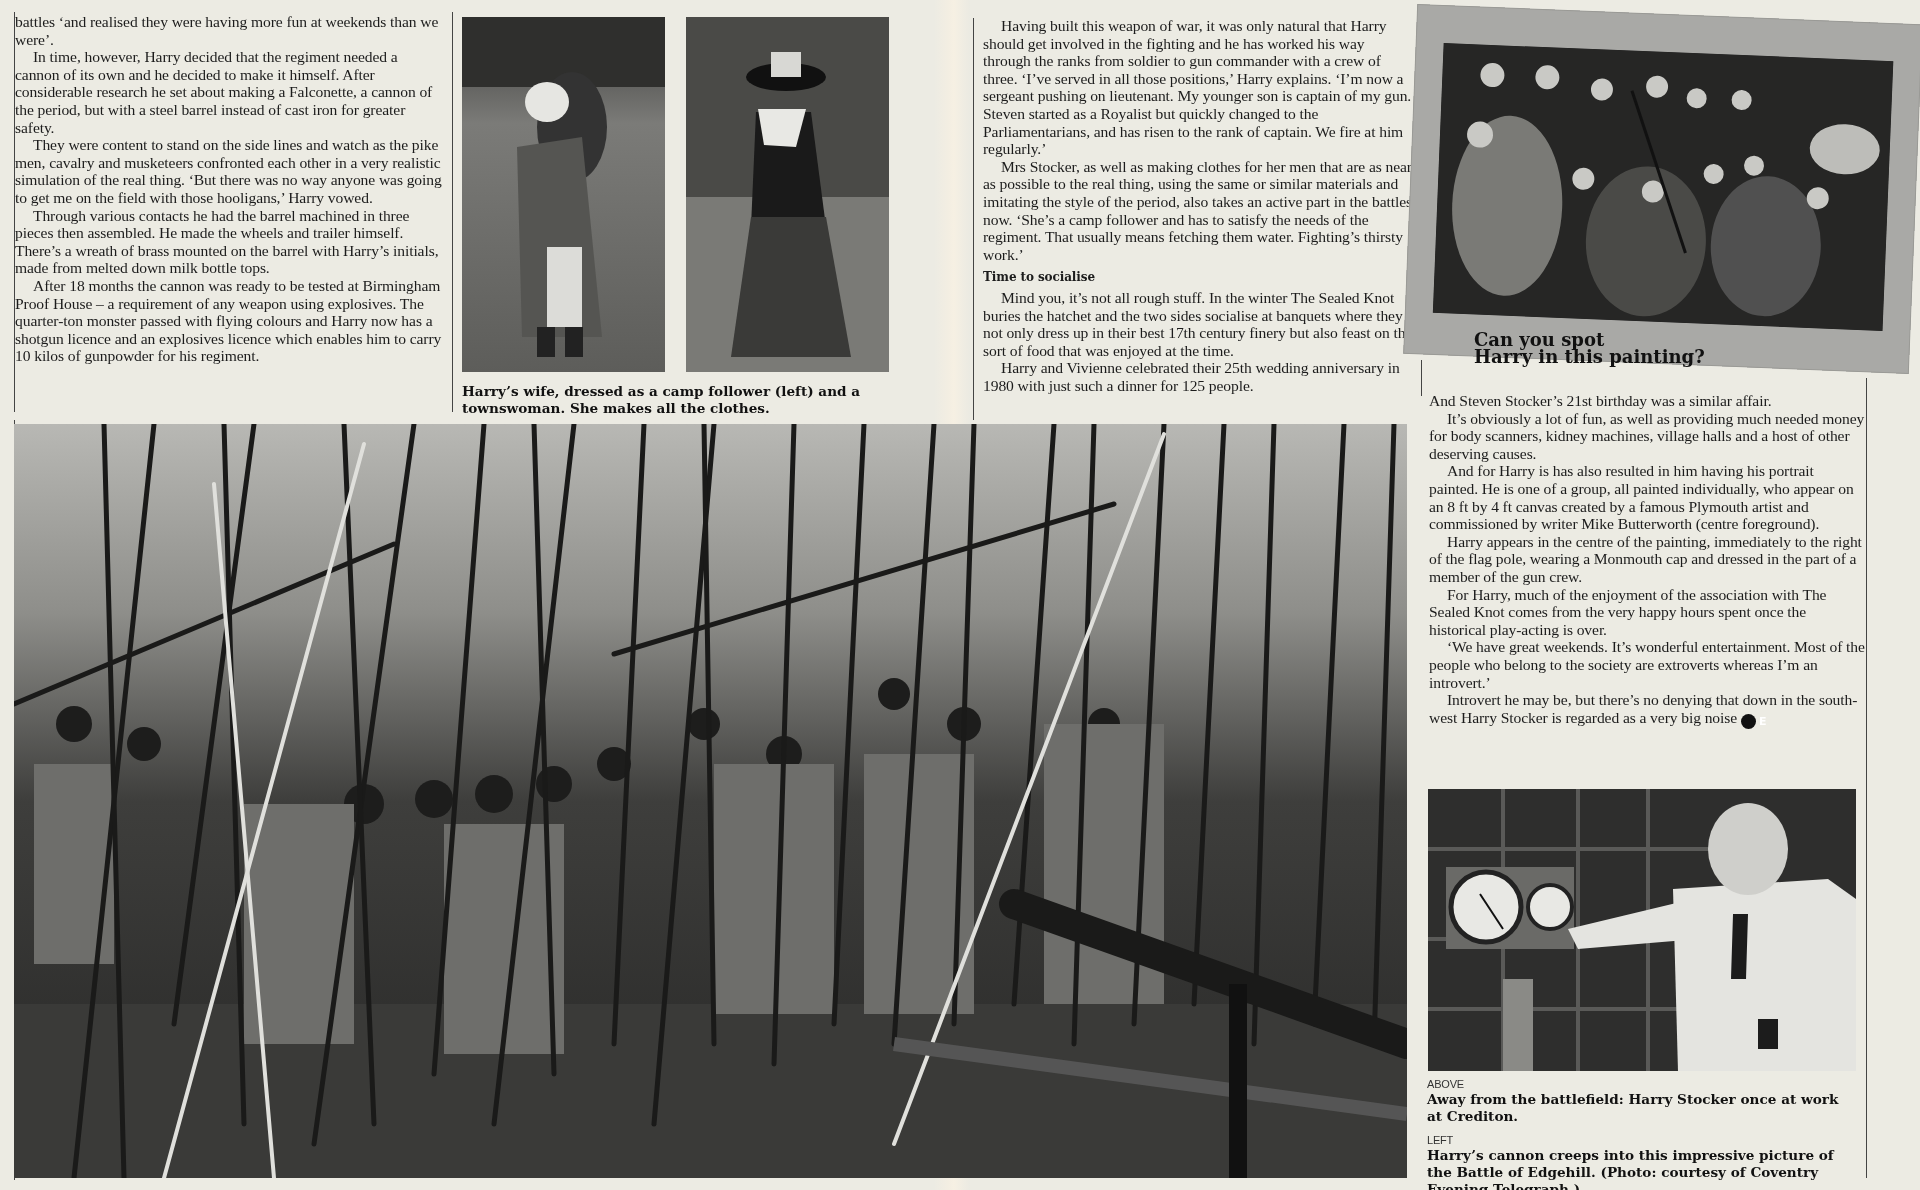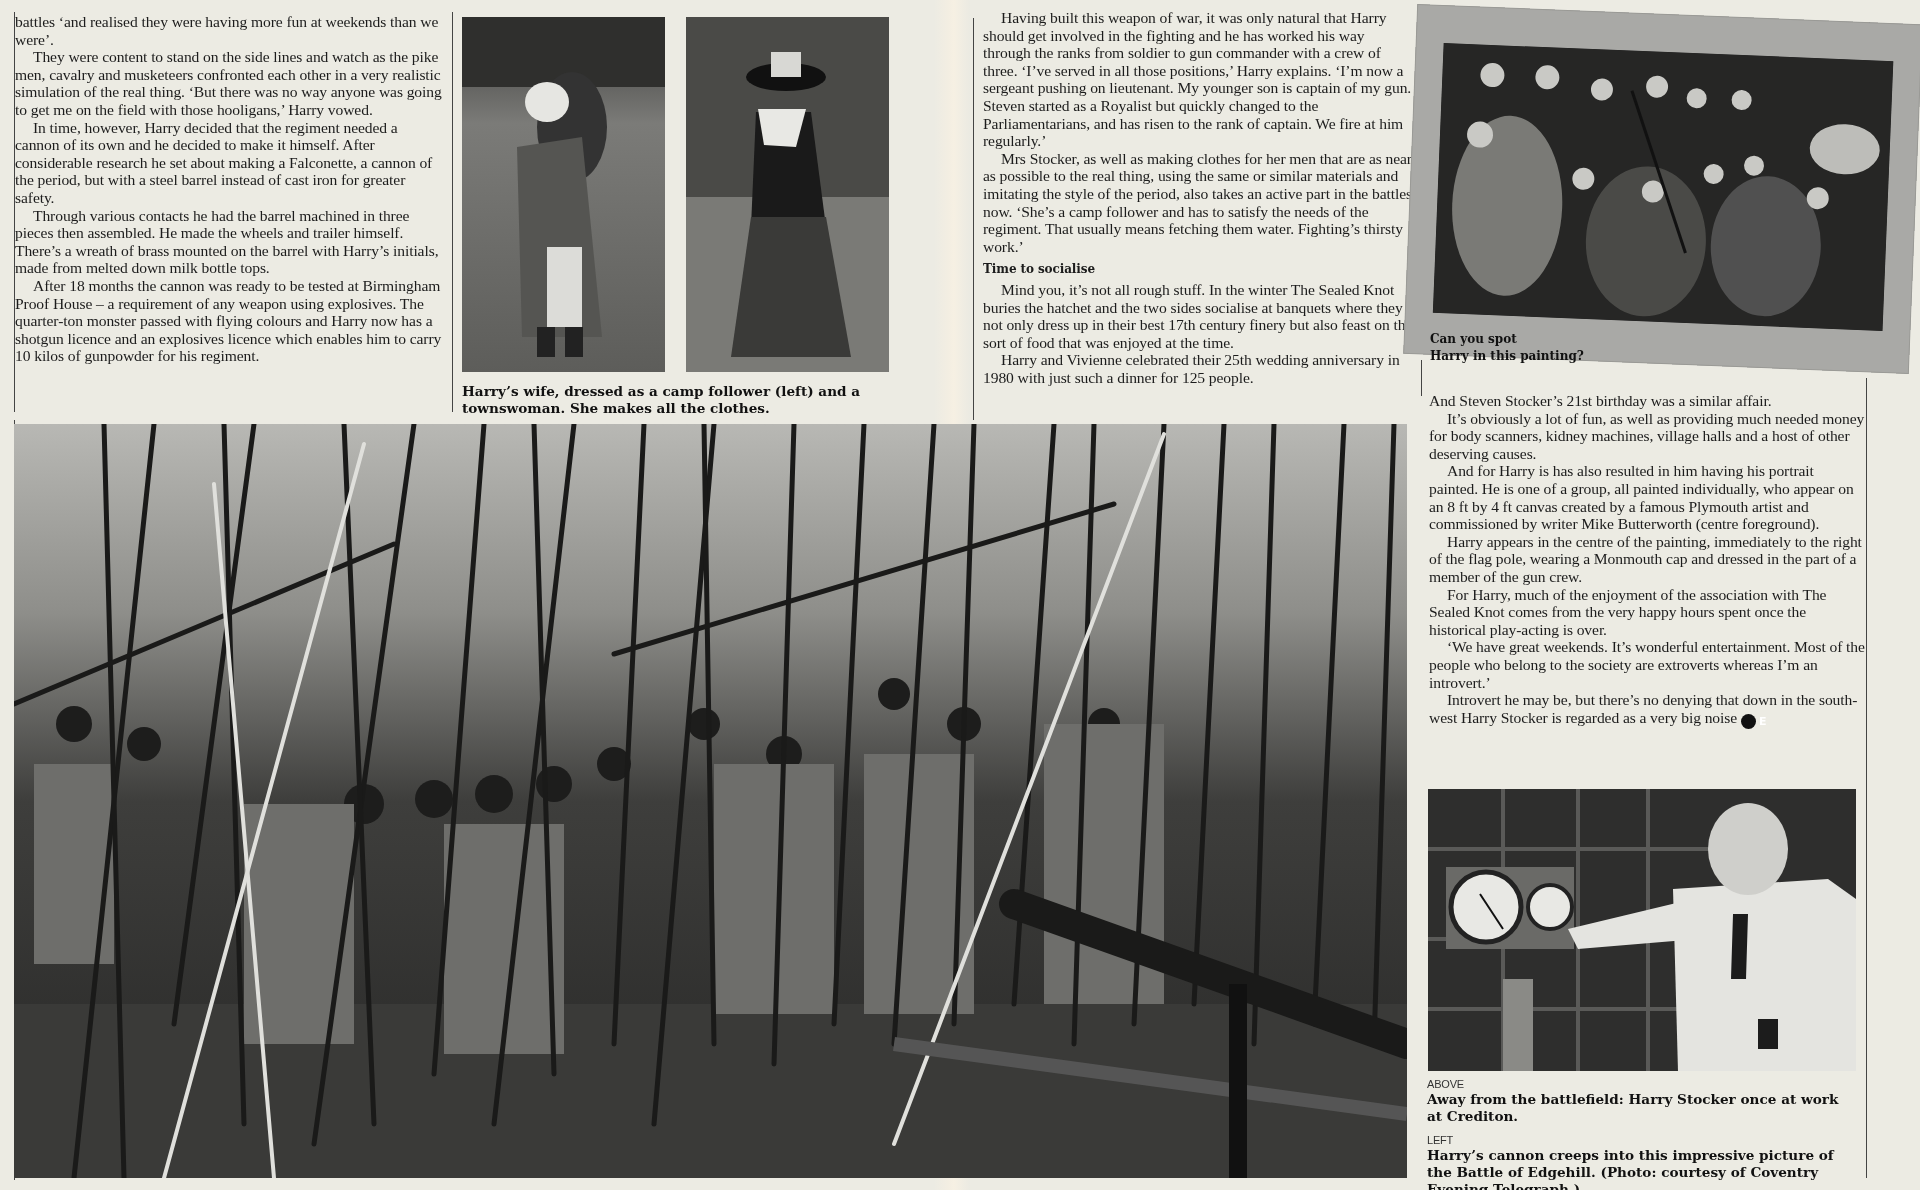--- a/index.html
+++ b/index.html
@@ -53,22 +53,22 @@
 <div class="rule" style="left:14px;top:12px;height:400px;"></div>
 <div class="rule" style="left:452px;top:12px;height:400px;"></div>
 <div class="rule" style="left:14px;top:420px;height:760px;"></div>
 <div class="rule" style="left:973px;top:18px;height:402px;"></div>
 <div class="rule" style="left:1869px;top:22px;height:40px;"></div>
 <div class="rule" style="left:1421px;top:360px;height:36px;"></div>
 <div class="rule" style="left:1866px;top:378px;height:800px;"></div>
 
 <div class="col" style="left:15px;top:13px;width:430px;">
   <p class="noindent">battles ‘and realised they were having more fun at weekends than we were’.</p>
+  <p>In time, however, Harry decided that the regiment needed a cannon of its own and he decided to make it himself. After considerable research he set about making a Falconette, a cannon of the period, but with a steel barrel instead of cast iron for greater safety.</p>
   <p>They were content to stand on the side lines and watch as the pike men, cavalry and musketeers confronted each other in a very realistic simulation of the real thing. ‘But there was no way anyone was going to get me on the field with those hooligans,’ Harry vowed.</p>
-  <p>In time, however, Harry decided that the regiment needed a cannon of its own and he decided to make it himself. After considerable research he set about making a Falconette, a cannon of the period, but with a steel barrel instead of cast iron for greater safety.</p>
   <p>Through various contacts he had the barrel machined in three pieces then assembled. He made the wheels and trailer himself. There’s a wreath of brass mounted on the barrel with Harry’s initials, made from melted down milk bottle tops.</p>
   <p>After 18 months the cannon was ready to be tested at Birmingham Proof House – a requirement of any weapon using explosives. The quarter-ton monster passed with flying colours and Harry now has a shotgun licence and an explosives licence which enables him to carry 10 kilos of gunpowder for his regiment.</p>
 </div>
 
 <div class="photo" style="left:462px;top:17px;width:203px;height:355px;">
   <svg viewBox="0 0 203 355" preserveAspectRatio="none">
     <defs>
       <linearGradient id="g1" x1="0" y1="0" x2="0" y2="1">
         <stop offset="0" stop-color="#3a3a38"></stop>
           <stop offset="0.3" stop-color="#7b7b78"></stop>
@@ -91,21 +91,21 @@
     <rect y="180" width="203" height="175" fill="#7a7a76"></rect>
     <ellipse cx="100" cy="60" rx="40" ry="14" fill="#111"></ellipse>
     <rect x="85" y="35" width="30" height="25" fill="#d8d8d4"></rect>
     <path d="M70 95 L125 95 L140 210 L65 210 Z" fill="#1a1a1a"></path>
     <path d="M72 92 L120 92 L110 130 L78 128 Z" fill="#e8e8e4"></path>
     <path d="M65 200 L140 200 L165 340 L45 340 Z" fill="#3a3a38"></path>
   </svg>
 </div>
 <div class="caption" style="left:462px;top:375px;width:420px;margin-top:8px;">Harry’s wife, dressed as a camp follower (left) and a townswoman. She makes all the clothes.</div>
 
-<div class="col" style="left:983px;top:9px;width:430px;">
+<div class="col" style="left:983px;top:17px;width:430px;">
   <p>Having built this weapon of war, it was only natural that Harry should get involved in the fighting and he has worked his way through the ranks from soldier to gun commander with a crew of three. ‘I’ve served in all those positions,’ Harry explains. ‘I’m now a sergeant pushing on lieutenant. My younger son is captain of my gun. Steven started as a Royalist but quickly changed to the Parliamentarians, and has risen to the rank of captain. We fire at him regularly.’</p>
   <p>Mrs Stocker, as well as making clothes for her men that are as near as possible to the real thing, using the same or similar materials and imitating the style of the period, also takes an active part in the battles now. ‘She’s a camp follower and has to satisfy the needs of the regiment. That usually means fetching them water. Fighting’s thirsty work.’</p>
   <h3>Time to socialise</h3>
   <p>Mind you, it’s not all rough stuff. In the winter The Sealed Knot buries the hatchet and the two sides socialise at banquets where they not only dress up in their best 17th century finery but also feast on the sort of food that was enjoyed at the time.</p>
   <p>Harry and Vivienne celebrated their 25th wedding anniversary in 1980 with just such a dinner for 125 people.</p>
 </div>
 
 <div class="frame" style="left:1410px;top:14px;width:506px;height:350px;transform:rotate(2.3deg);transform-origin:50% 50%;">
   <div class="photo" style="left:28px;top:38px;width:450px;height:270px;background:#222;">
     <svg viewBox="0 0 450 270" preserveAspectRatio="none">
@@ -125,21 +125,21 @@
           <circle cx="145" cy="130" r="11"></circle>
           <circle cx="215" cy="140" r="11"></circle>
         <circle cx="275" cy="120" r="10"></circle>
           <circle cx="315" cy="110" r="10"></circle>
           <circle cx="380" cy="140" r="11"></circle>
       </g>
       <line x1="190" y1="40" x2="250" y2="200" stroke="#111" stroke-width="3"></line>
     </svg>
   </div>
 </div>
-<div class="caption" style="left:1430px;top:331px;width:300px;font-size:12px;">
+<div class="caption" style="left:1474px;top:331px;width:300px;font-size:18px;">
   <span style="display:block">Can you spot</span>
   <span style="display:block">Harry in this painting?</span>
 </div>
 
 <div class="col" style="left:1429px;top:392px;width:436px;">
   <p class="noindent">And Steven Stocker’s 21st birthday was a similar affair.</p>
   <p>It’s obviously a lot of fun, as well as providing much needed money for body scanners, kidney machines, village halls and a host of other deserving causes.</p>
   <p>And for Harry is has also resulted in him having his portrait painted. He is one of a group, all painted individually, who appear on an 8 ft by 4 ft canvas created by a famous Plymouth artist and commissioned by writer Mike Butterworth (centre foreground).</p>
   <p>Harry appears in the centre of the painting, immediately to the right of the flag pole, wearing a Monmouth cap and dressed in the part of a member of the gun crew.</p>
   <p>For Harry, much of the enjoyment of the association with The Sealed Knot comes from the very happy hours spent once the historical play-acting is over.</p>

